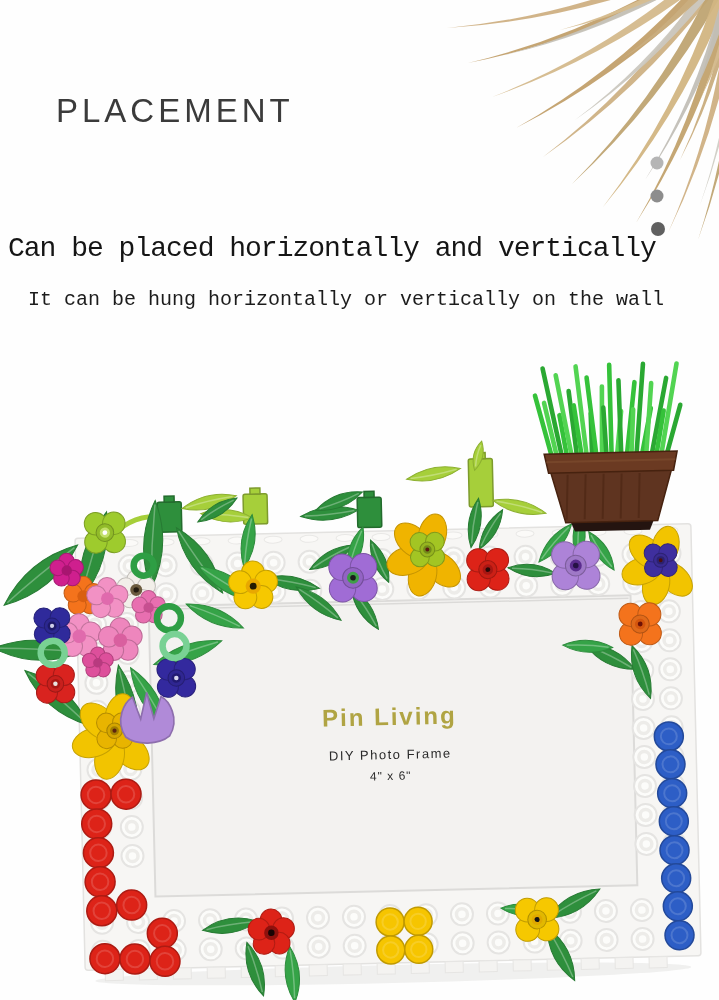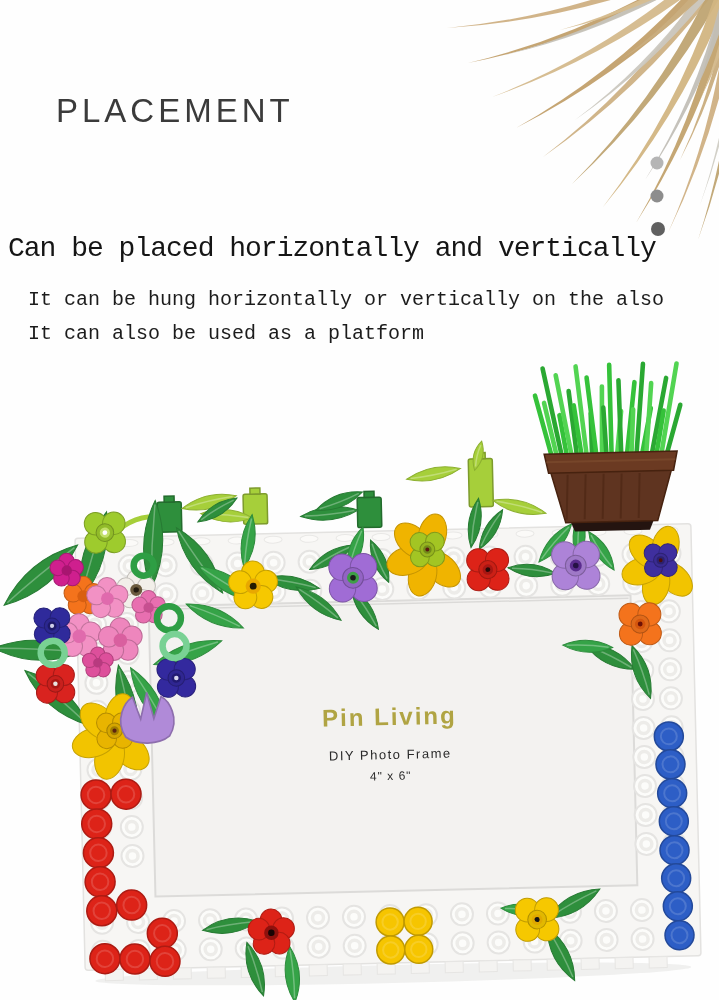--- a/index.html
+++ b/index.html
@@ -857,22 +857,21 @@
             <line x1="646" y1="479" x2="644" y2="524" stroke="#46220f" stroke-width="2" opacity="0.5"></line>
             <path d="M551,458 L684,458 L680,477 L555,477 Z" fill="#6b3a22" stroke="#46220f" stroke-width="1.5"></path>
             <line x1="553" y1="466" x2="682" y2="466" stroke="#7a4a2c" stroke-width="2" opacity="0.8"></line>
           </g>
         </g>
       </g>
   </svg>
 
   <div class="placement-title">PLACEMENT</div>
   <div class="claims-heading">Can be placed horizontally and vertically</div>
-  <div class="claim-line1">It can be hung horizontally or vertically on the also</div>
-  <div class="claim-line2">It can also be used as a platform</div>
+  <div class="claim-line1">It can be hung horizontally or vertically on the wall</div>
 
   <div class="frame-text">
     <div class="frame-brand">Pin Living</div>
     <div class="frame-product">DIY Photo Frame</div>
     <div class="frame-size">4" x 6"</div>
   </div>
 
 </div>
 
 </body></html>

